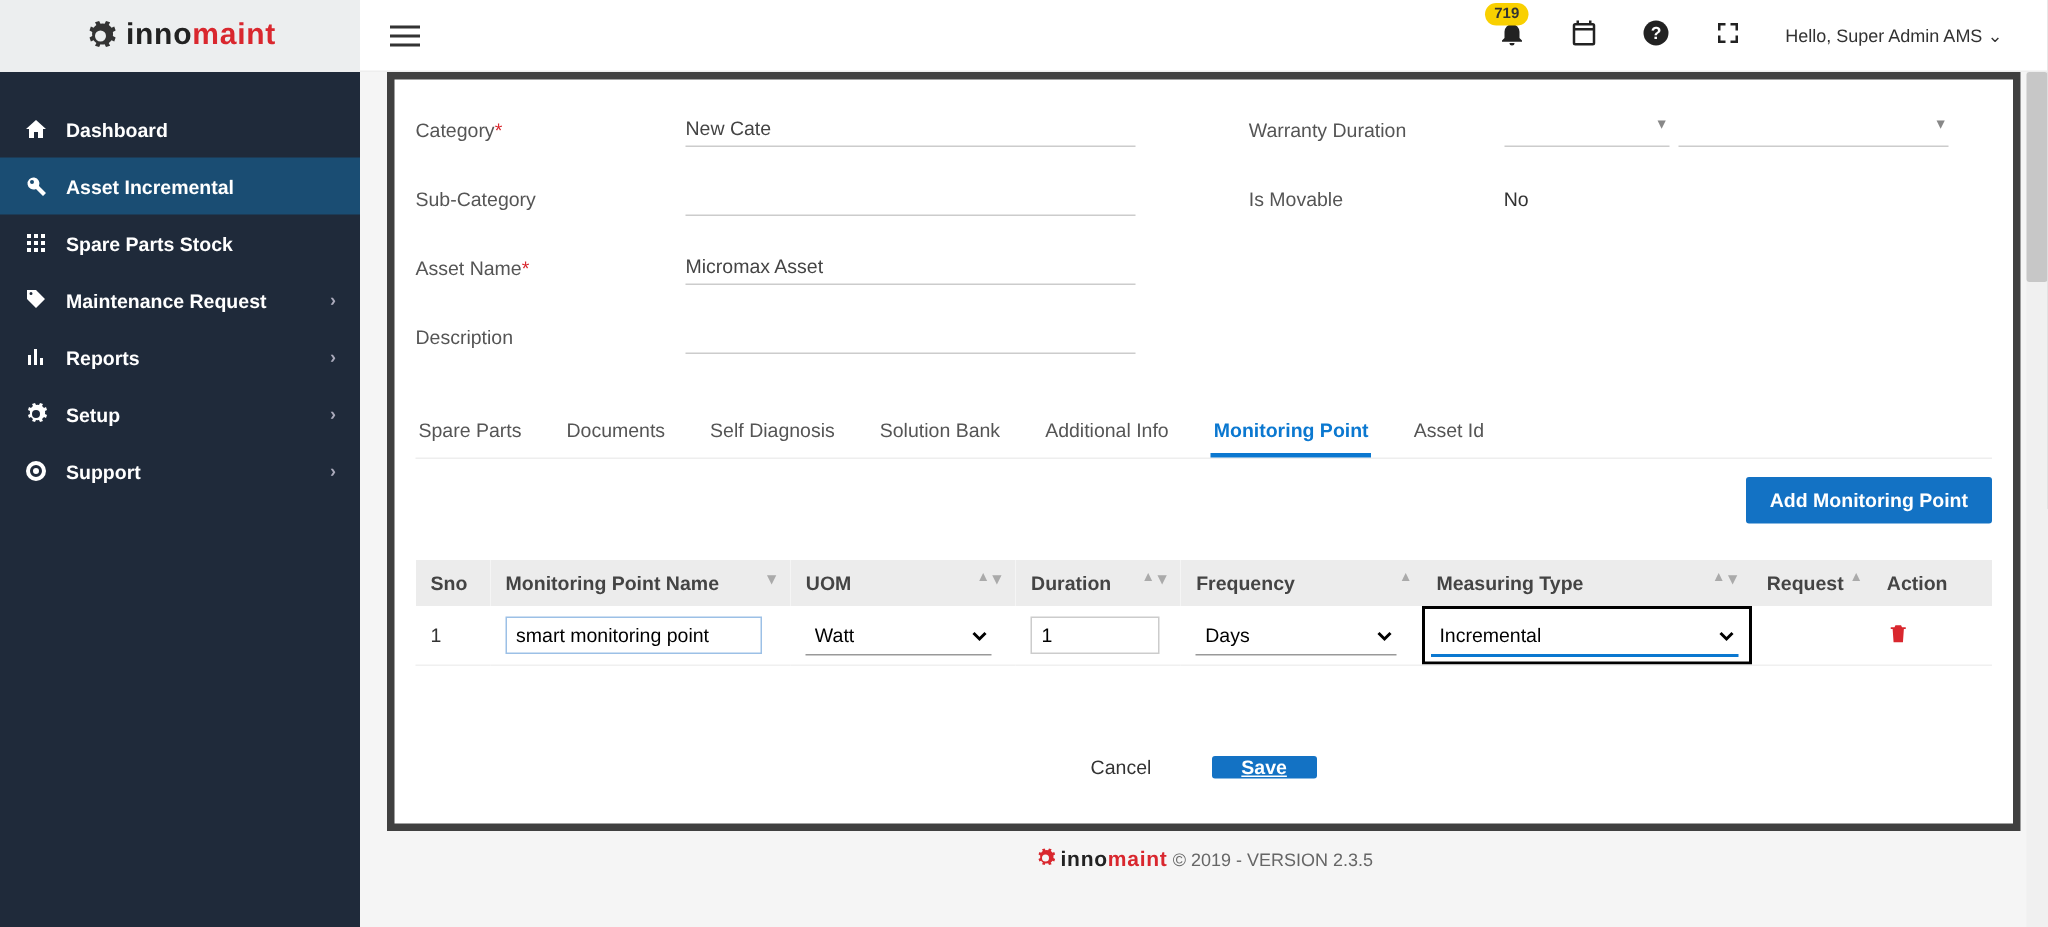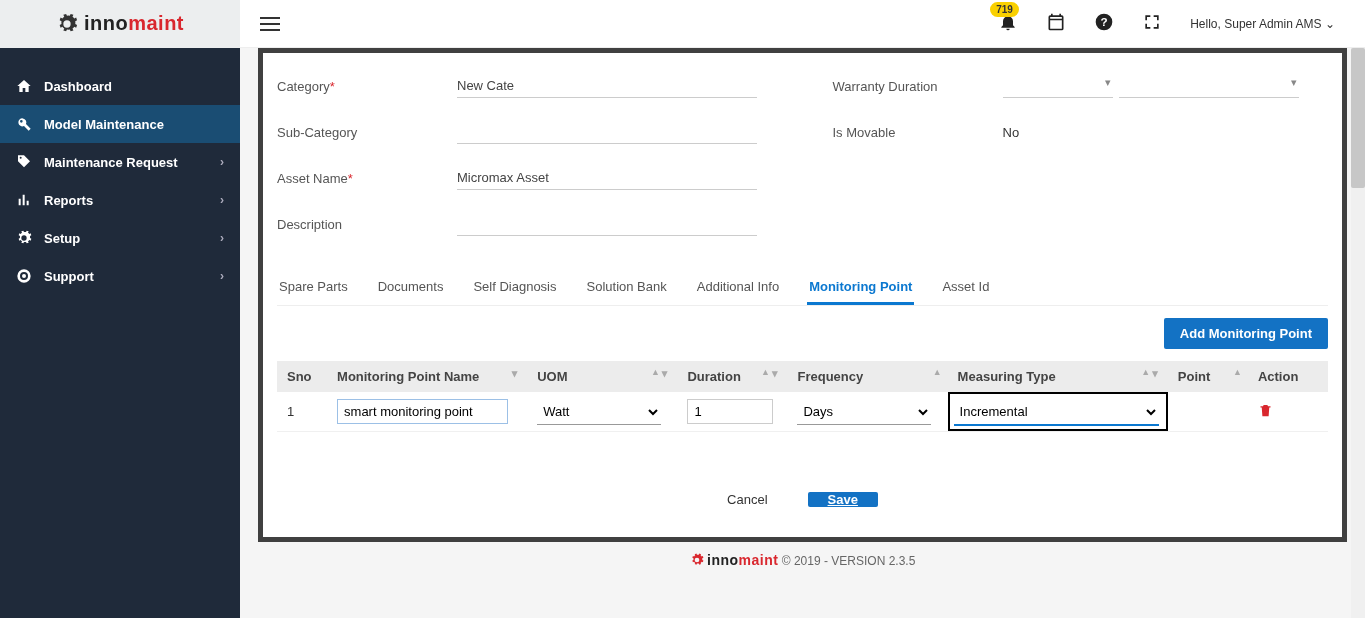--- a/index.html
+++ b/index.html
@@ -39,21 +39,21 @@
   .select-placeholder:after { content:"▾"; position:absolute; right:2px; top:2px; color:#888; font-size:11px; }
   
   .tabs { display:flex; gap:26px; margin-top:24px; border-bottom:1px solid #eee; }
   .tab { padding:8px 2px; font-size:13px; color:#555; cursor:pointer; }
   .tab.active { color:#0b78d0; font-weight:600; border-bottom:3px solid #0b78d0; }
   
   .tbl-toolbar { display:flex; justify-content:flex-end; margin-top:12px; }
   .btn-primary { background:#1372c4; color:#fff; border:none; padding:8px 16px; font-size:13px; font-weight:600; border-radius:2px; cursor:pointer; }
   .btn-primary.slim { padding:0 20px;text-decoration:underline; }
   
-  .grid { width:100%; border-collapse:collapse; margin-top:12px; font-size:13px; }
+  .grid { width:100%; border-collapse:collapse; margin-top:24px; font-size:13px; }
   .grid th { background:#ececec; text-align:left; padding:8px 10px; color:#444; font-weight:600; position:relative; }
   .grid th .sort { position:absolute; right:6px; top:6px; display:flex; gap:2px; color:#aaa; font-size:9px; }
   .grid th .filter { color:#aaa; font-size:11px; margin-right:4px; }
   .grid td { padding:6px 10px; border-bottom:1px solid #f0f0f0; vertical-align:middle; }
   .cell-input { border:1px solid #9cc0e6; padding:4px 6px; font-size:13px; width:95%; }
   .cell-select { border:none; border-bottom:1px solid #999; padding:4px 2px; font-size:13px; width:95%; background:#fff; }
   .measuring-highlight { border:2px solid #000; padding:3px 2px; }
   .measuring-highlight select { border-bottom:2px solid #0b78d0; margin:2px 2px 0 2px; width:97%; }
   .trash { color:#d9272e; cursor:pointer; }
   
@@ -114,21 +114,27 @@
     <div class="nav-item">
       <svg class="nav-icon" viewBox="0 0 24 24">
           <path d="M12 3l10 9h-3v9h-5v-6H10v6H5v-9H2z"></path>
         </svg>
       <span>Dashboard</span>
     </div>
     <div class="nav-item active">
       <svg class="nav-icon" viewBox="0 0 24 24">
           <path d="M22 19l-7-7a6 6 0 10-3 3l7 7zM6 8a2 2 0 114 0 2 2 0 01-4 0z"></path>
         </svg>
-      <span>Model Maintenance</span>
+      <span>Asset Incremental</span>
+    </div>
+    <div class="nav-item">
+      <svg class="nav-icon" viewBox="0 0 24 24">
+          <path d="M3 3h4v4H3zm7 0h4v4h-4zm7 0h4v4h-4zM3 10h4v4H3zm7 0h4v4h-4zm7 0h4v4h-4zM3 17h4v4H3zm7 0h4v4h-4zm7 0h4v4h-4z"></path>
+        </svg>
+      <span>Spare Parts Stock</span>
     </div>
     <div class="nav-item">
       <svg class="nav-icon" viewBox="0 0 24 24">
           <path d="M21 11l-9-9H3v9l9 9zM7 7a1.5 1.5 0 110-3 1.5 1.5 0 010 3z"></path>
         </svg>
       <span>Maintenance Request</span>
       <span class="chev">›</span>
     </div>
     <div class="nav-item">
       <svg class="nav-icon" viewBox="0 0 24 24">
@@ -224,21 +230,21 @@
                     <span>▲</span>
                     <span class="filter">▾</span>
                   </span></th>
           <th style="width:160px"><span>Frequency</span><span class="sort">
                     <span>▲</span>
                   </span></th>
           <th style="width:220px"><span>Measuring Type</span><span class="sort">
                     <span>▲</span>
                     <span class="filter">▾</span>
                   </span></th>
-          <th style="width:80px"><span>Point</span><span class="sort">
+          <th style="width:80px"><span>Request</span><span class="sort">
                     <span>▲</span>
                   </span></th>
           <th style="width:80px"><span>Action</span></th>
         </tr>
         </thead>
         <tbody>
         <tr>
           <td>1</td>
           <td><input class="cell-input" value="smart monitoring point" style=""></td>
           <td><select class="cell-select"><option>Watt</option></select></td>

